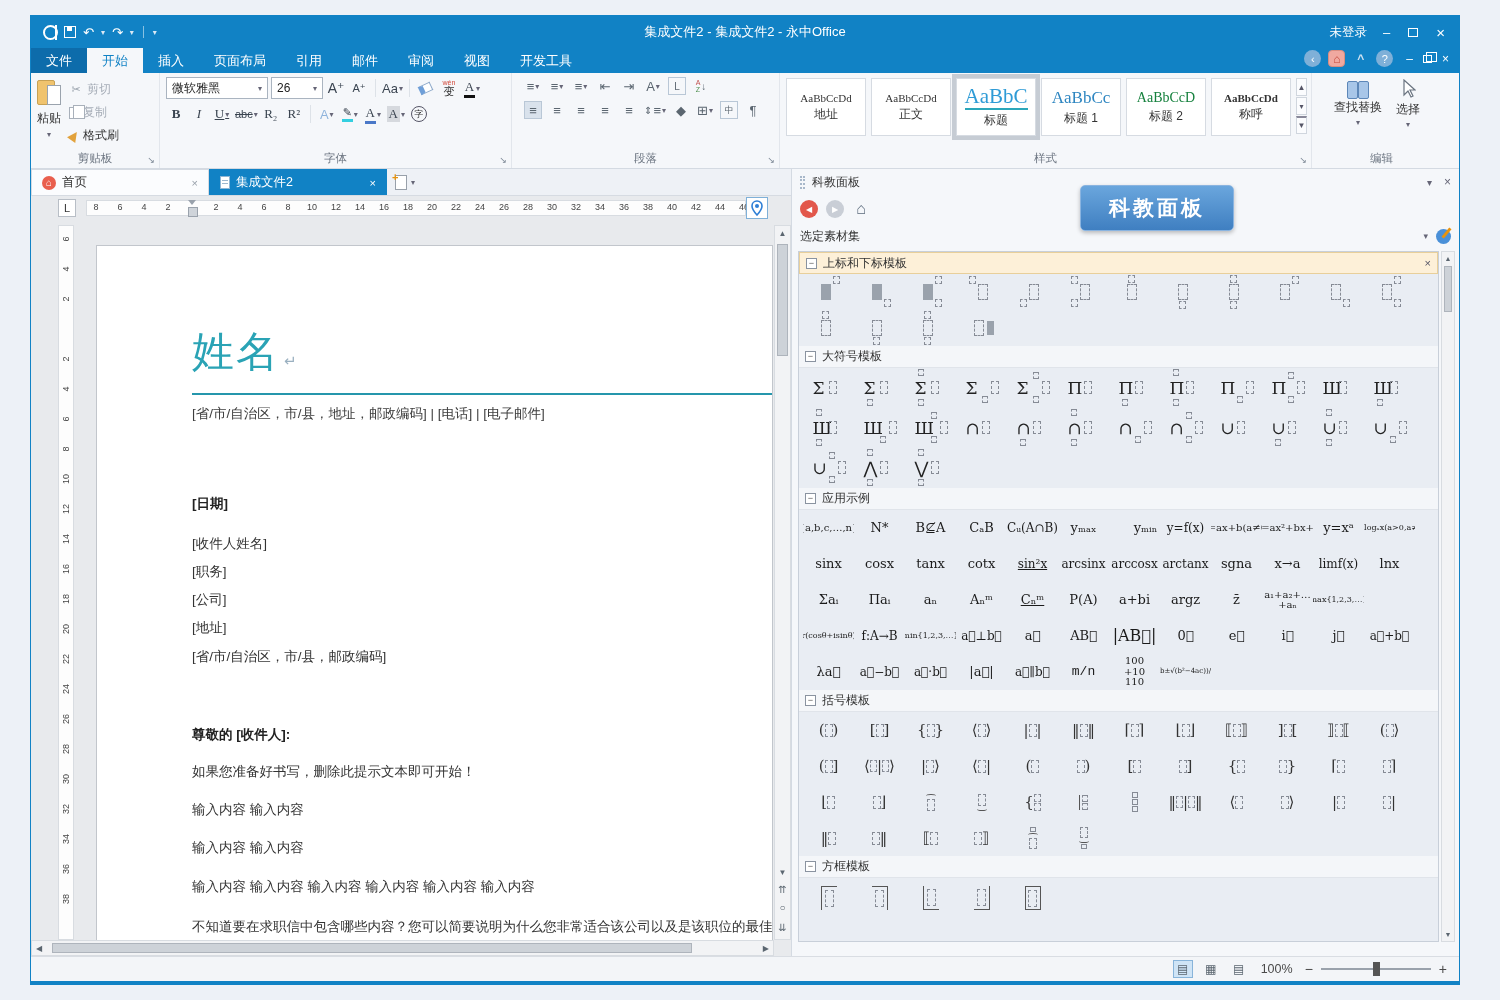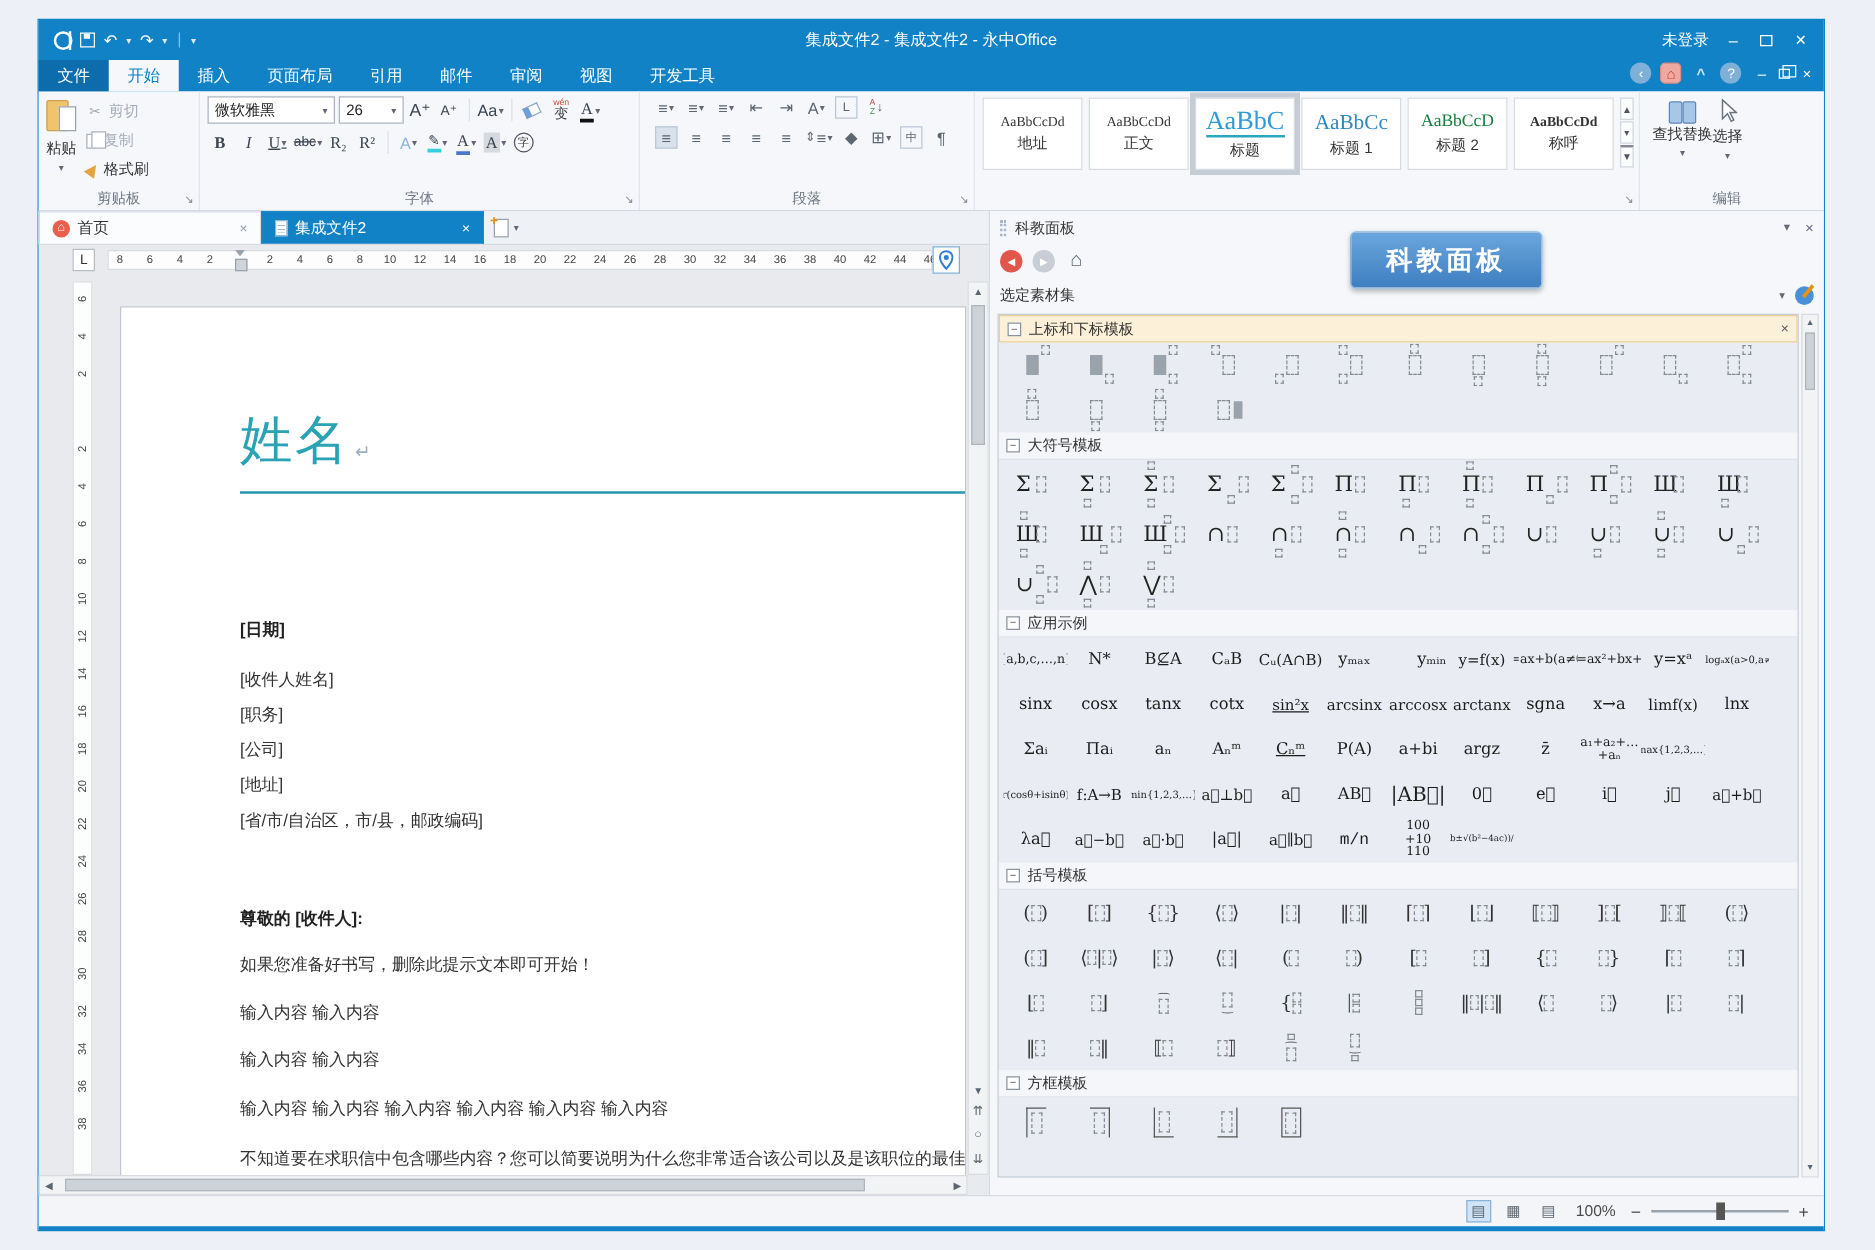--- a/index.html
+++ b/index.html
@@ -92,21 +92,21 @@
 .samp{font-family:"Liberation Serif","DejaVu Serif",serif;color:#333;white-space:nowrap}
 .samp.s0,.samp.s1{font-size:11px}
 .samp.s2{font-size:21px;color:#2e9bd6;border-bottom:2px solid #2ba7bb;line-height:1.05}
 .samp.s3{font-size:17px;color:#2e86c1}
 .samp.s4{font-size:14px;color:#15803d}
 .samp.s5{font-size:11px;font-weight:bold}
 .sname{font-size:12px;color:#333}
 .stylespin{width:16px;margin-left:5px;display:flex;flex-direction:column;gap:1px}
 .spinbtn{height:18px;border:1px solid #d0d6de;background:#fbfcfe;font-size:8px;color:#556;display:flex;align-items:center;justify-content:center}
 
-.g-edit{width:140px;display:flex;padding-left:10px;padding-top:4px}
+.g-edit{width:140px;display:flex;gap:14px;padding-left:22px;padding-top:4px}
 .editbtn{display:flex;flex-direction:column;align-items:center;gap:2px;font-size:12px;color:#333}
 .binoc{width:22px;height:16px;position:relative;margin-top:4px}
 .binoc:before,.binoc:after{content:"";position:absolute;top:0;width:9px;height:16px;background:#a8c6e8;border:1px solid #5d87b8;border-radius:2px}
 .binoc:before{left:0}.binoc:after{right:0}
 .cursor-ic{margin-top:2px}
 .editbtn .c{font-size:8px;color:#667}
 
 .main{flex:1;display:flex;min-height:0}
 .docarea{width:760px;position:relative;background:#e8eaed}
 
@@ -425,20 +425,21 @@
           <div class="scard">
             <div class="samp s5">AaBbCcDd</div>
             <div class="sname">称呼</div>
           </div>
         </div>
       <div class="stylespin">
         <span class="spinbtn">▲</span>
         <span class="spinbtn">▾</span>
         <span class="spinbtn" style="border-top:2px solid #889">▼</span>
       </div>
+      <div class="glabel">样式</div>
       <div class="launcher">↘</div>
     </div>
 
     <div class="group g-edit">
       <div class="editbtn">
         <span class="binoc"></span>
         <span>查找替换</span>
         <span class="c">▾</span>
       </div>
       <div class="editbtn">
@@ -535,20 +536,21 @@
               <span class="vnum" style="top: 548px;">30</span>
               <span class="vnum" style="top: 578px;">32</span>
               <span class="vnum" style="top: 608px;">34</span>
               <span class="vnum" style="top: 638px;">36</span>
               <span class="vnum" style="top: 668px;">38</span>
             </div>
           </div>
         <div class="pagewrap">
           <div class="doc-title"><span>姓名</span><span class="ret">↵</span></div>
           <div class="tealrule"></div>
+          <div class="contact">[省/市/自治区，市/县，地址，邮政编码] | [电话] | [电子邮件]</div>
           <div id="paras">
               <div class="pline bd" style="top: 249px;">[日期]</div>
               <div class="pline" style="top: 289px;">[收件人姓名]</div>
               <div class="pline" style="top: 317px;">[职务]</div>
               <div class="pline" style="top: 345px;">[公司]</div>
               <div class="pline" style="top: 373px;">[地址]</div>
               <div class="pline" style="top: 402px;">[省/市/自治区，市/县，邮政编码]</div>
               <div class="pline bd" style="top: 480px;">尊敬的 [收件人]:</div>
               <div class="pline" style="top: 517px;">如果您准备好书写，删除此提示文本即可开始！</div>
               <div class="pline" style="top: 555px;">输入内容  输入内容</div>

